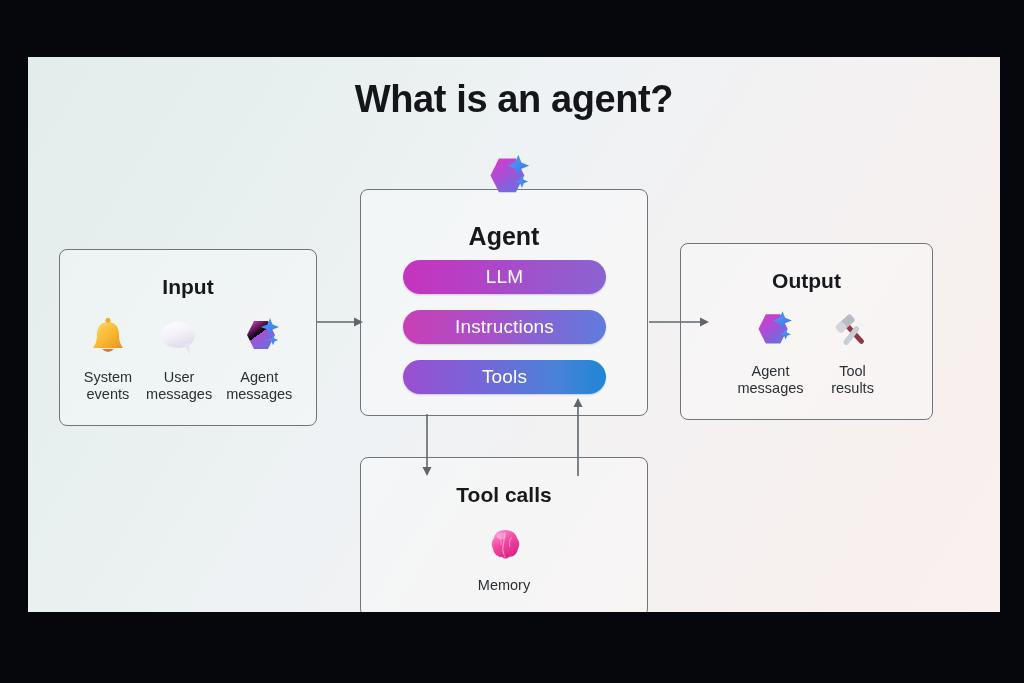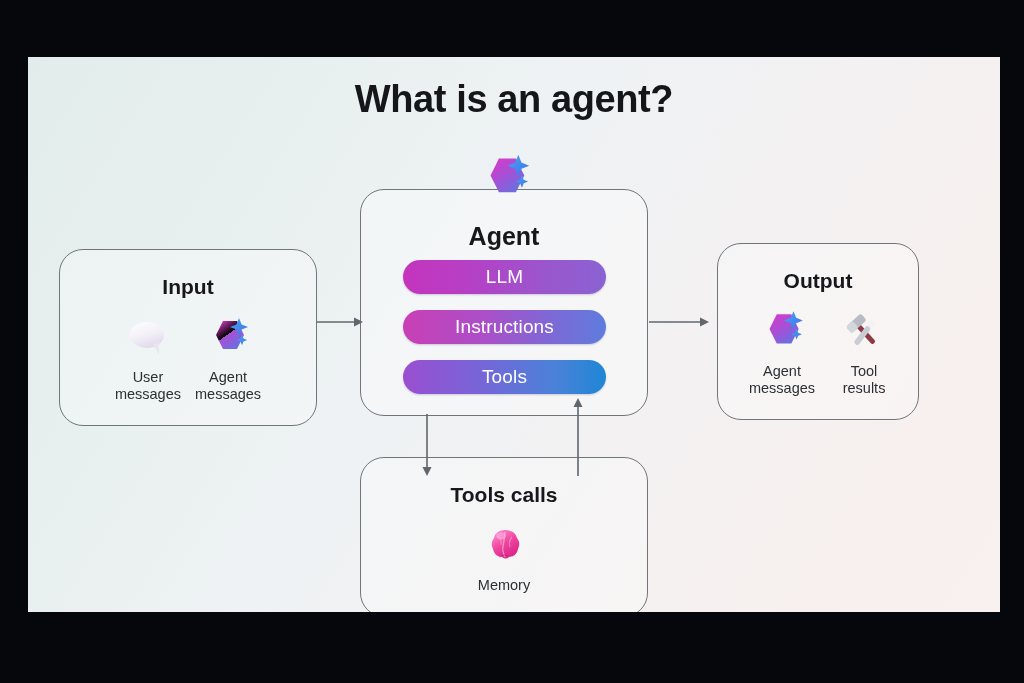--- a/index.html
+++ b/index.html
@@ -39,21 +39,21 @@
     font-size: 38px;
     font-weight: bold;
     letter-spacing: -0.4px;
     color: #14161a;
   }
 
   
   .panel {
     position: absolute;
     border: 1.3px solid #6f767b;
-    border-radius: 24px;
+    border-radius: 8px;
     background: rgba(255,255,255,0.30);
   }
 
   .panel-title {
     position: absolute;
     left: 0;
     width: 100%;
     text-align: center;
     font-size: 21px;
     font-weight: bold;
@@ -114,20 +114,38 @@
 
 <div id="slide">
 
   <div id="title">What is an agent?</div>
 
   <div class="panel" style="left:31px; top:192px; width:258px; height:177px;text-decoration:underline;">
     <div class="panel-title" style="top:25px;">Input</div>
 
     <div class="icon-row" style="left:0; top:62px; width:100%; gap:14px;">
 
+      <div class="icon-cell">
+        <div class="glyph">
+          <svg width="38" height="42" viewBox="0 0 38 42">
+            <defs>
+              <linearGradient id="gBell" x1="0" y1="0" x2="1" y2="1">
+                <stop offset="0%" stop-color="#ffd964"></stop>
+                <stop offset="55%" stop-color="#f7b731"></stop>
+                <stop offset="100%" stop-color="#e8921c"></stop>
+              </linearGradient>
+            </defs>
+            <path d="M19 5 C12 5 8 10 8 17 c0 8 -2 11 -4 14 h30 c-2 -3 -4 -6 -4 -14 C30 10 26 5 19 5 z" fill="url(#gBell)"></path>
+            <rect x="16.5" y="1" width="5" height="5" rx="2.4" fill="#f0a92a"></rect>
+            <path d="M13 32 q6 6 12 0 z" fill="#e07a2a"></path>
+          </svg>
+        </div>
+        <div class="cap">System
+events</div>
+      </div>
 
       <div class="icon-cell">
         <div class="glyph">
           <svg width="44" height="40" viewBox="0 0 44 40">
             <defs>
               <linearGradient id="gBub" x1="0" y1="0" x2="0.4" y2="1">
                 <stop offset="0%" stop-color="#ffffff"></stop>
                 <stop offset="60%" stop-color="#f3eff8"></stop>
                 <stop offset="100%" stop-color="#e2dcec"></stop>
               </linearGradient>
@@ -192,21 +210,21 @@
           <stop offset="0%" stop-color="#4aa7f5"></stop>
           <stop offset="100%" stop-color="#3f6ee8"></stop>
         </linearGradient>
       </defs>
       <path d="M19 7 L33 7 L40 21 L33 35 L19 35 L12 21 Z" fill="url(#gHex2)"></path>
       <path d="M35 4 l2.6 6.4 l6.4 2.6 l-6.4 2.6 l-2.6 6.4 l-2.6 -6.4 l-6.4 -2.6 l6.4 -2.6 z" fill="url(#gSpk2)"></path>
       <path d="M38 21 l1.5 3.6 l3.6 1.5 l-3.6 1.5 l-1.5 3.6 l-1.5 -3.6 l-3.6 -1.5 l3.6 -1.5 z" fill="url(#gSpk2)"></path>
     </svg>
   </div>
 
-  <div class="panel" style="left:689px; top:186px; width:202px; height:177px;">
+  <div class="panel" style="left:652px; top:186px; width:253px; height:177px;">
     <div class="panel-title" style="top:25px;">Output</div>
 
     <div class="icon-row" style="left:0; top:62px; width:100%; gap:26px;">
 
       <div class="icon-cell">
         <div class="glyph">
           <svg class="hexicon" width="50" height="50" viewBox="0 0 48 48">
             <defs>
               <linearGradient id="gHex3" x1="0.15" y1="0" x2="0.85" y2="1">
                 <stop offset="0%" stop-color="#d63bc8"></stop>
@@ -242,21 +260,21 @@
             </g>
           </svg>
         </div>
         <div class="cap">Tool
 results</div>
       </div>
     </div>
   </div>
 
   <div class="panel" style="left:332px; top:400px; width:288px; height:160px;">
-    <div class="panel-title" style="top:25px;">Tools calls</div>
+    <div class="panel-title" style="top:25px;">Tool calls</div>
 
     <div class="icon-row" style="left:0; top:62px; width:100%; gap:12px;">
 
 
 
       <div class="icon-cell">
         <div class="glyph">
           <svg width="46" height="44" viewBox="0 0 46 44">
             <defs>
               <linearGradient id="gBrain" x1="0.2" y1="0" x2="0.8" y2="1">

